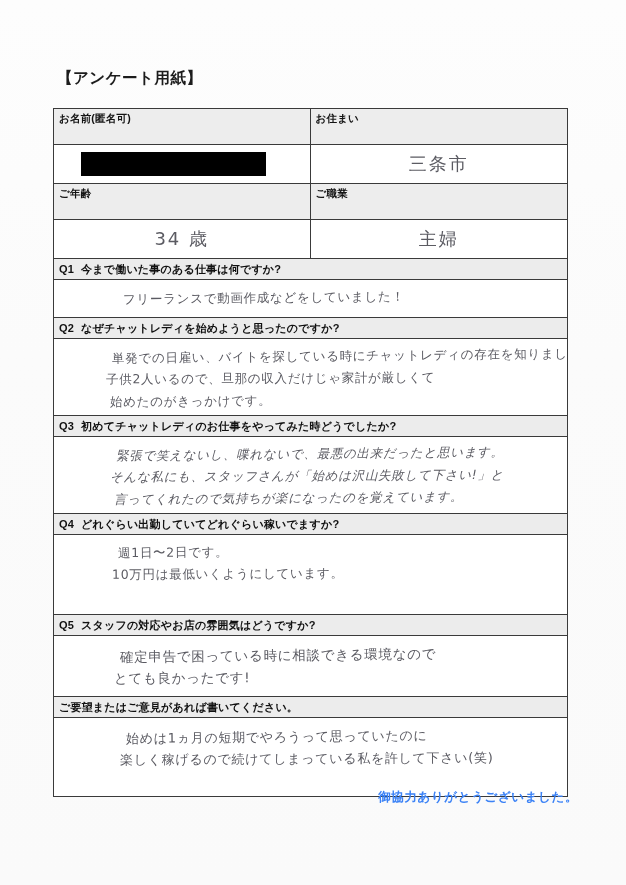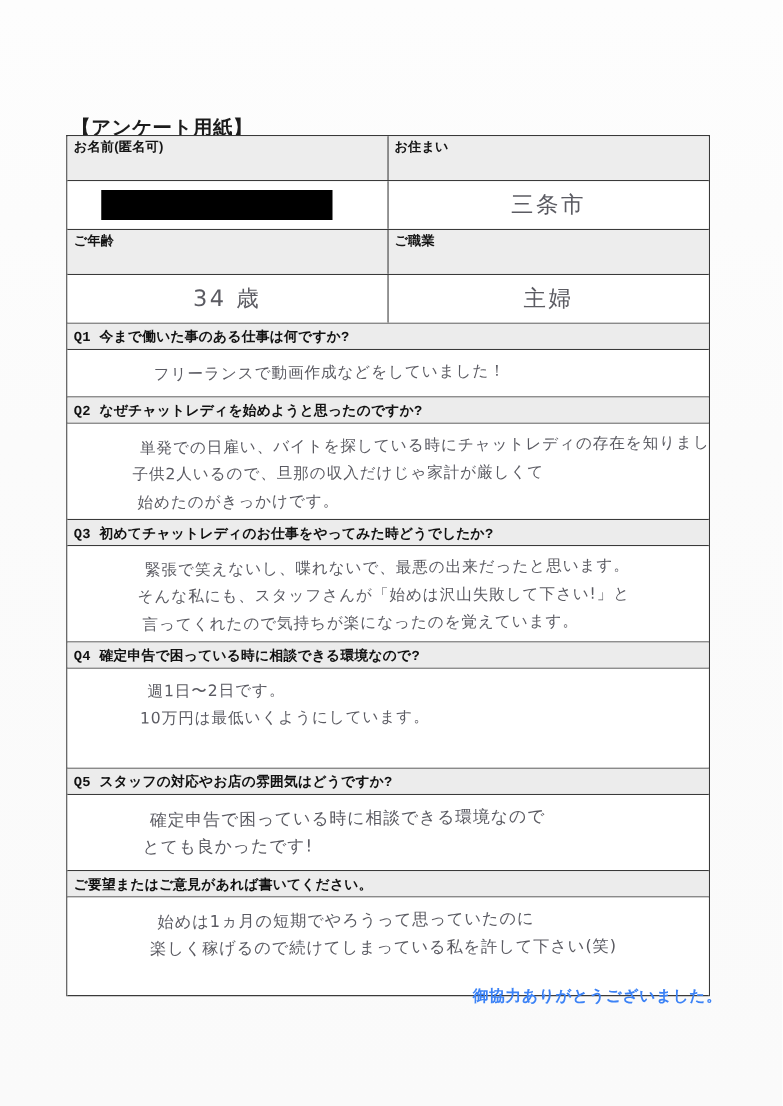--- a/index.html
+++ b/index.html
@@ -30,21 +30,20 @@
 
   .form-title {
     position: absolute;
     left: 57px;
     top: 68px;
     font-size: 15.5px;
     font-weight: bold;
     letter-spacing: 0.5px;
     color: #1c1c1c;
     white-space: nowrap;
-    margin-top: 24px;
   }
 
   .table {
     position: absolute;
     left: 53px;
     top: 108px;
     width: 515px;
     border: 1.6px solid #3a3a3a;
     border-bottom: none;
     box-sizing: border-box;
@@ -80,21 +79,20 @@
   .q-label-cell {
     background: #ececec;
     font-size: 11px;
     font-weight: bold;
     color: #111;
     padding: 3px 16px 3px 5px;
     letter-spacing: 0.2px;
     height: 20px;
     white-space: nowrap;
     overflow: hidden;
-    font-family: Liberation Mono, monospace;
   }
   .q-num {
     display: inline-block;
     margin-right: 7px;
     font-weight: bold;
   }
 
   .answer-cell {
     background: #ffffff;
     position: relative;
@@ -217,32 +215,32 @@
         </div>
       </div>
     </div>
 
     <div class="row">
       <div class="cell full q-label-cell">
         <span class="q-num">Q3</span><span>初めてチャットレディのお仕事をやってみた時どうでしたか?</span>
       </div>
     </div>
     <div class="row">
-      <div class="cell full answer-cell" style="height:76px;">
+      <div class="cell full answer-cell" style="height:76px;font-style:italic;">
         <div class="hand-block" style="left:62px; top:6px;">
           <div class="hand-line l1">緊張で笑えないし、喋れないで、最悪の出来だったと思います。</div>
           <div class="hand-line l2">そんな私にも、スタッフさんが「始めは沢山失敗して下さい!」と</div>
           <div class="hand-line l3">言ってくれたので気持ちが楽になったのを覚えています。</div>
         </div>
       </div>
     </div>
 
     <div class="row">
       <div class="cell full q-label-cell">
-        <span class="q-num">Q4</span><span>確定申告で困っている時に相談できる環境なので?</span>
+        <span class="q-num">Q4</span><span>どれぐらい出勤していてどれぐらい稼いでますか?</span>
       </div>
     </div>
     <div class="row">
       <div class="cell full answer-cell" style="height:79px;">
         <div class="hand-block" style="left:64px; top:6px;">
           <div class="hand-line l1">週1日〜2日です。</div>
           <div class="hand-line l2">10万円は最低いくようにしています。</div>
         </div>
       </div>
     </div>

